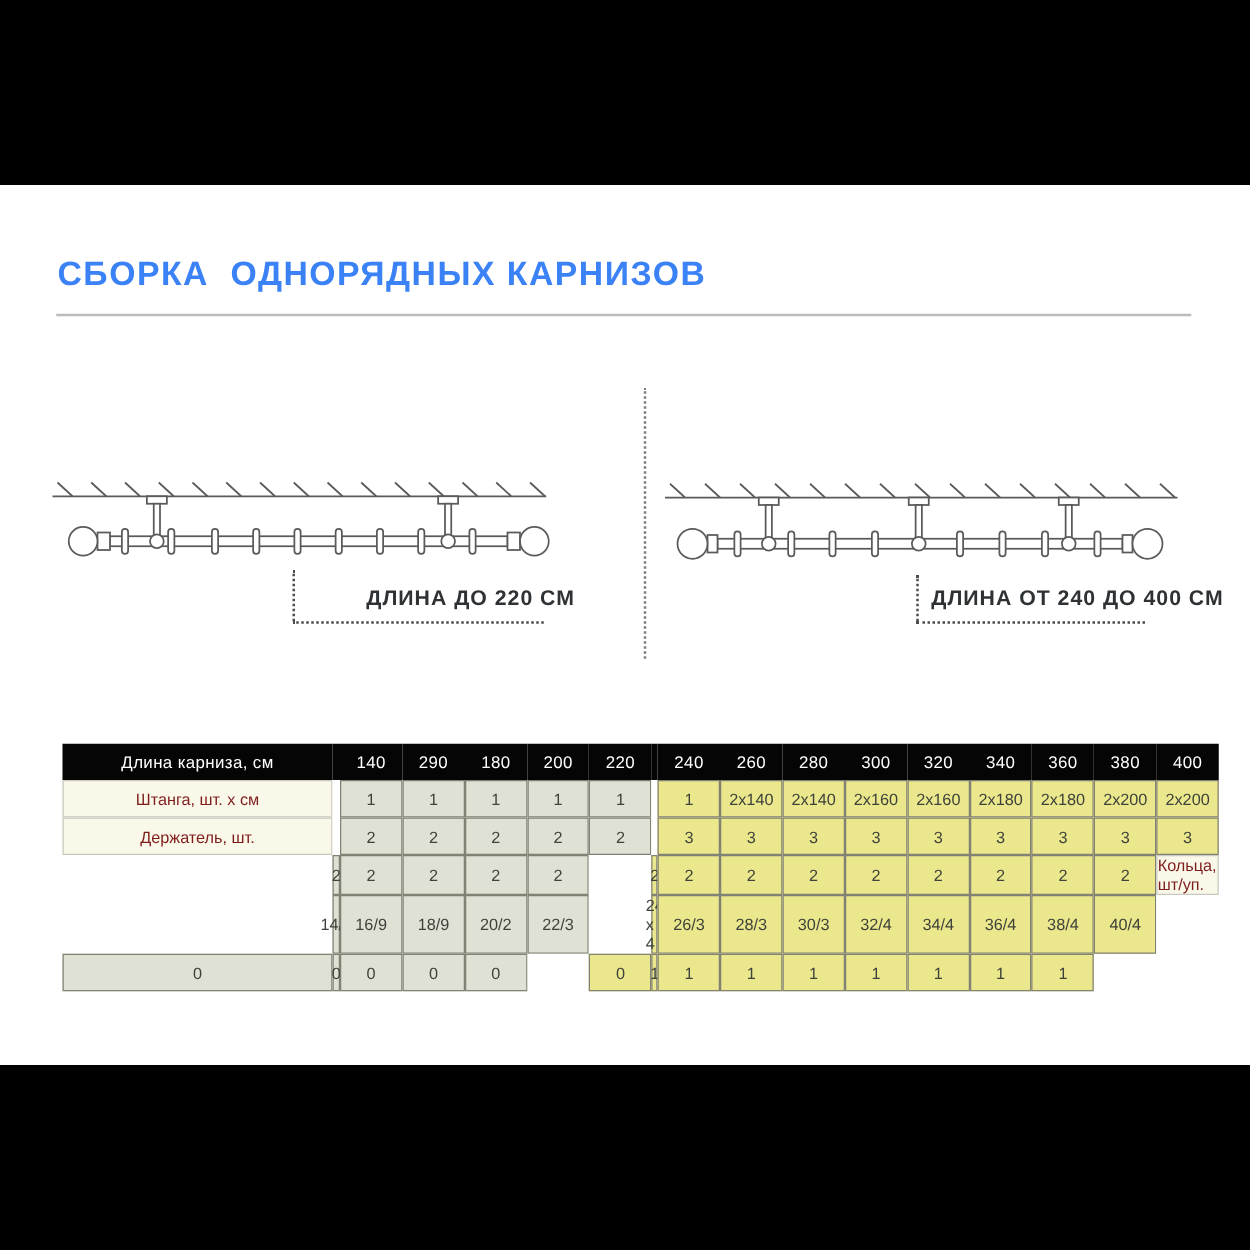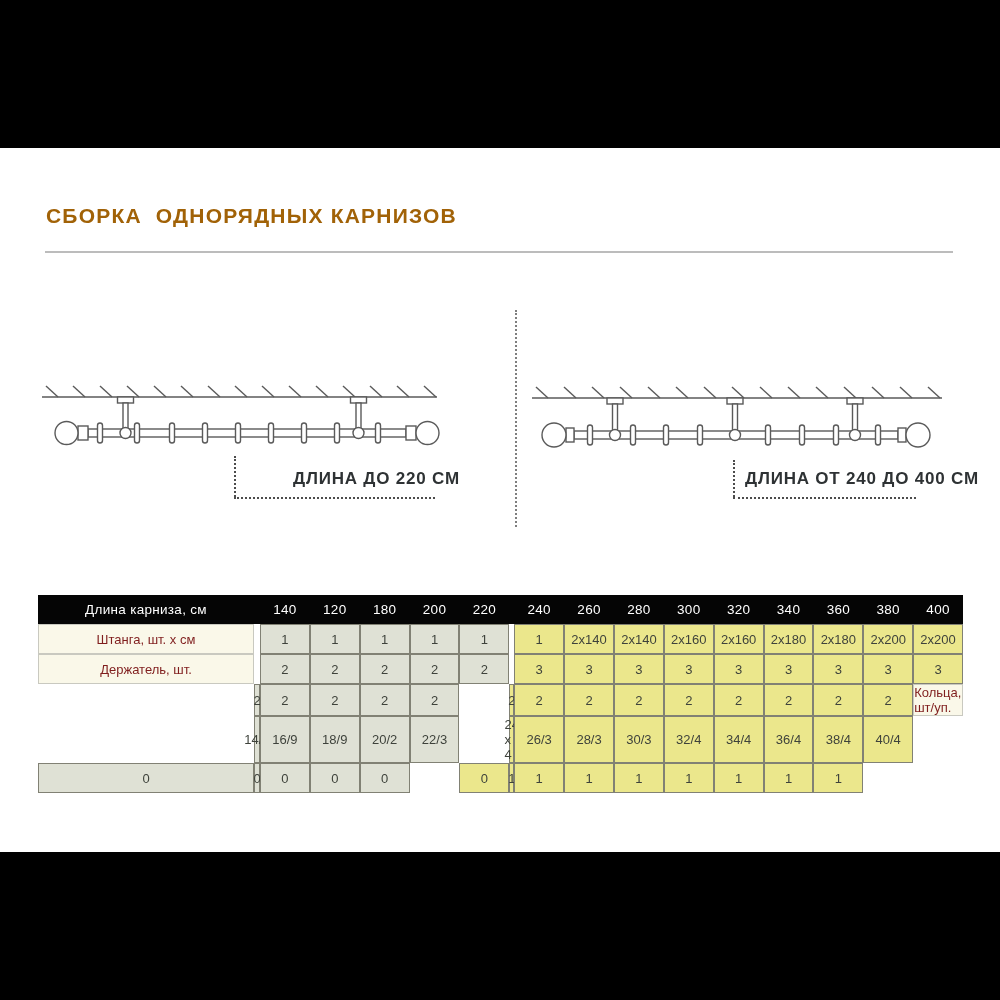--- a/index.html
+++ b/index.html
@@ -6,21 +6,21 @@
   .page {
     position:relative; width:1000px; height:1000px; background:#fff;
     overflow:hidden; font-family:"Liberation Sans", sans-serif;
   }
   .letterbox { position:absolute; left:0; width:1000px; background:#000; }
   .letterbox.top { top:0; height:148px; }
   .letterbox.bottom { top:852px; height:148px; }
 
   .page-title {
     position:absolute; left:46px; top:204px;
-    font-size:21px; font-weight:bold; color:#a16207;
+    font-size:27px; font-weight:bold; color:#3b82f6;
     letter-spacing:1.2px; white-space:pre;
   }
   .title-rule {
     position:absolute; left:45px; top:251px; width:908px; height:0;
     border-top:2px solid #bcbcbc;
   }
 
   .divider-dotted {
     position:absolute; left:515px; top:310px; height:217px; width:0;
     border-left:2px dotted #7e7e7e;
@@ -31,21 +31,21 @@
   .rod-fill   { stroke:#5a5a5a; stroke-width:1.4; fill:#ffffff; }
 
   .dim-line-v { position:absolute; width:0; border-left:2px dotted #4c4c4c; }
   .dim-line-h { position:absolute; height:0; border-top:2px dotted #4c4c4c; }
   .dim-label {
     position:absolute; top:469px; font-size:17px; font-weight:bold;
     color:#2e3234; letter-spacing:0.8px; white-space:nowrap;
   }
 
   .assembly-table {
-    position:absolute; left:38px; top:595px; width:925px; height:198px;
+    position:absolute; left:50px; top:595px; width:925px; height:198px;
     display:grid;
     grid-template-columns:216px 6px repeat(5, 1fr) 5px repeat(9, 1fr);
     grid-template-rows:29px repeat(5, 1fr);
   }
   .cell {
     display:flex; align-items:center; justify-content:center;
     font-size:13px; color:#3e423b; box-sizing:border-box; min-width:0;
   }
   .cell.hdr { background:#050505; color:#ffffff; font-size:13.5px; letter-spacing:0.3px; }
   .cell.lbl { background:var(--cream); border:1px solid #c9c9c0; font-size:13px; color:#7f1d1d; }
@@ -177,21 +177,21 @@
   <div class="dim-label" style="left:293px;">ДЛИНА ДО 220 СМ</div>
 
   <div class="dim-line-v" style="left:733px; top:460px; height:37px;"></div>
   <div class="dim-line-h" style="left:733px; top:497px; width:183px;"></div>
   <div class="dim-label" style="left:745px;">ДЛИНА ОТ 240 ДО 400 СМ</div>
 
   <div class="assembly-table">
       <div class="cell hdr">Длина карниза, см</div>
       <div class="cell hdr"></div>
       <div class="cell hdr">140</div>
-      <div class="cell hdr">120</div>
+      <div class="cell hdr">290</div>
       <div class="cell hdr">180</div>
       <div class="cell hdr">200</div>
       <div class="cell hdr">220</div>
       <div class="cell hdr"></div>
       <div class="cell hdr">240</div>
       <div class="cell hdr">260</div>
       <div class="cell hdr">280</div>
       <div class="cell hdr">300</div>
       <div class="cell hdr">320</div>
       <div class="cell hdr">340</div>

